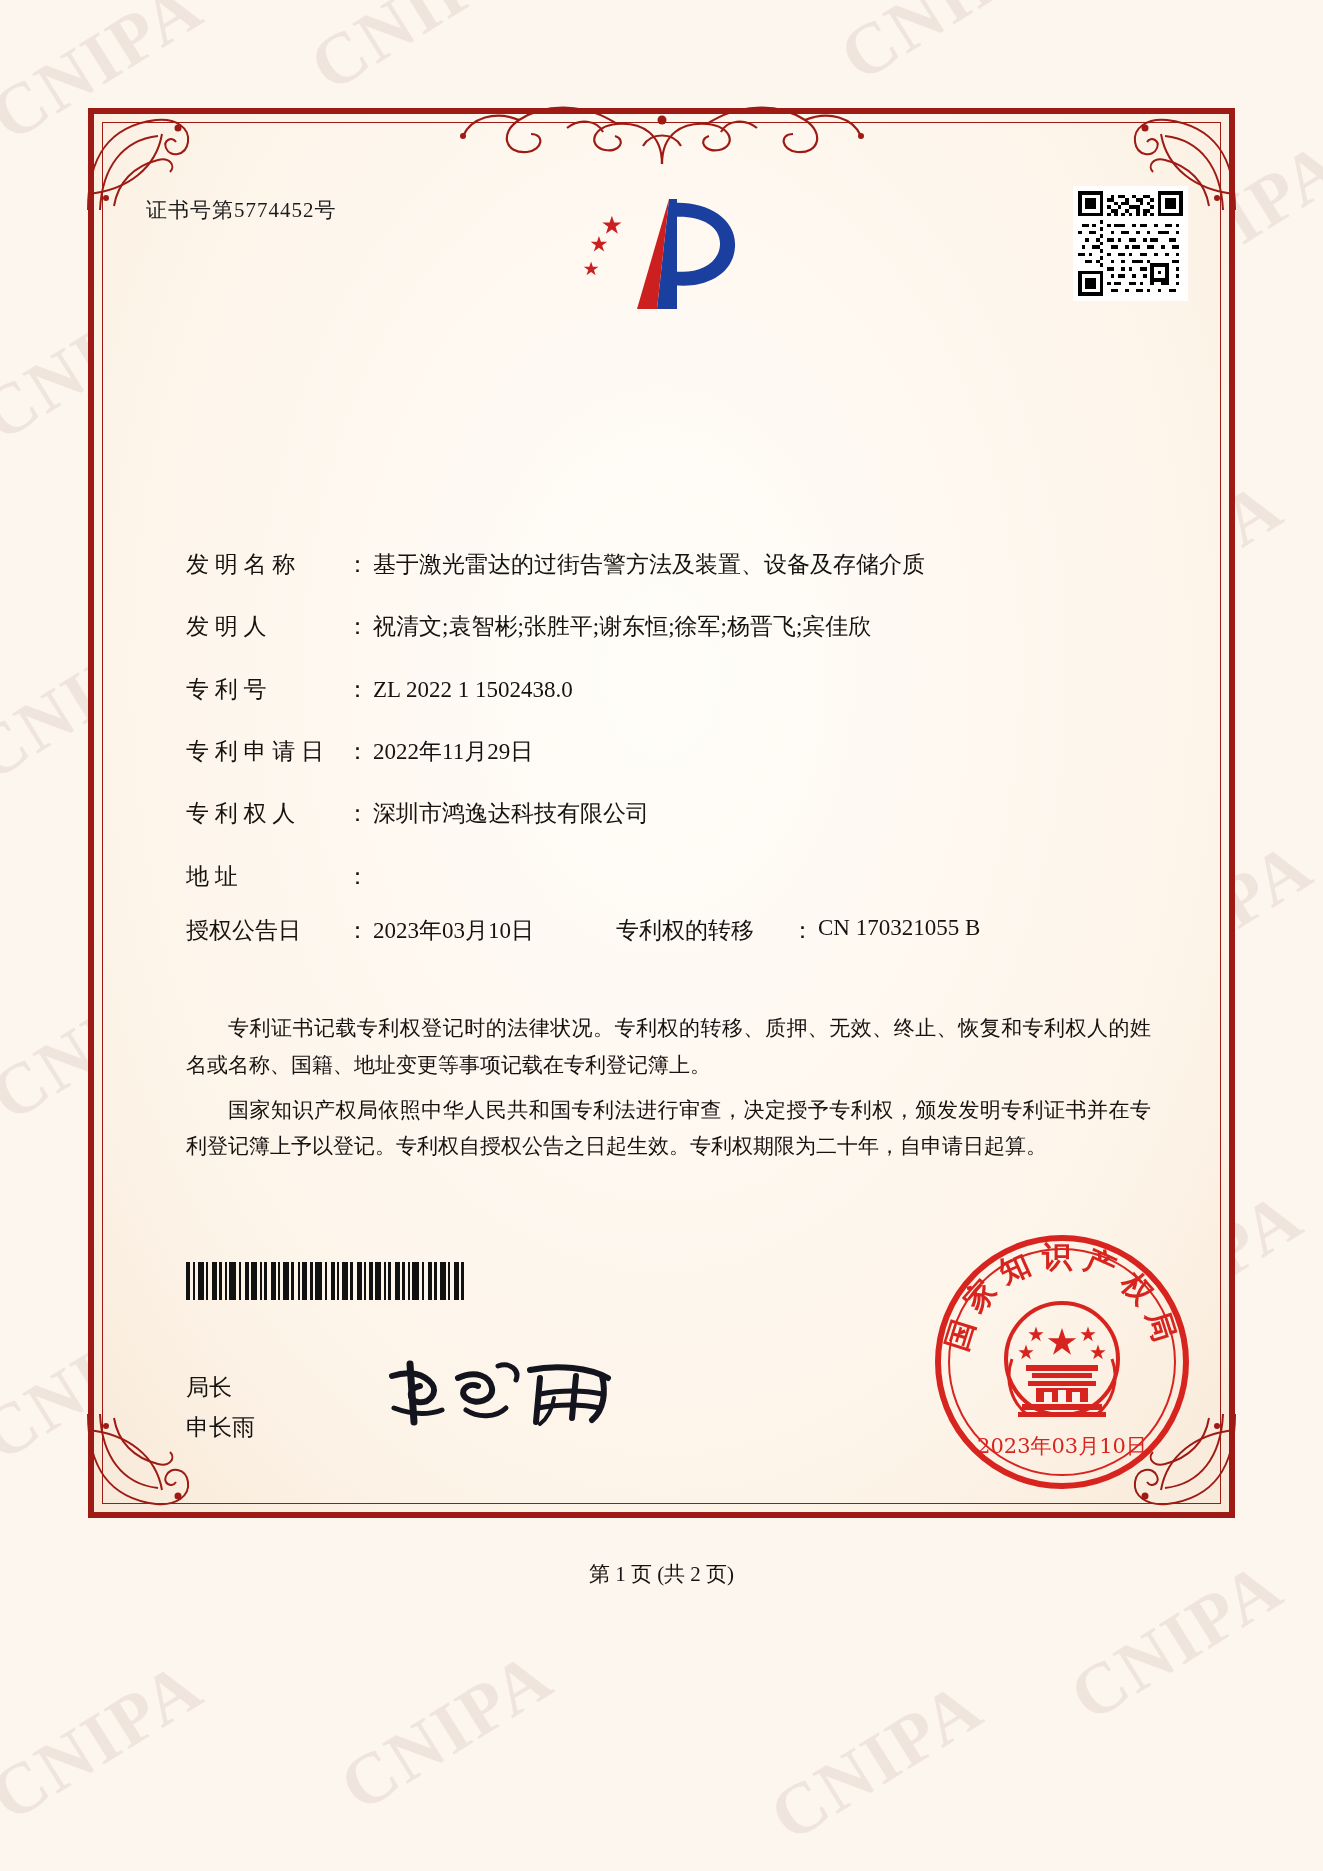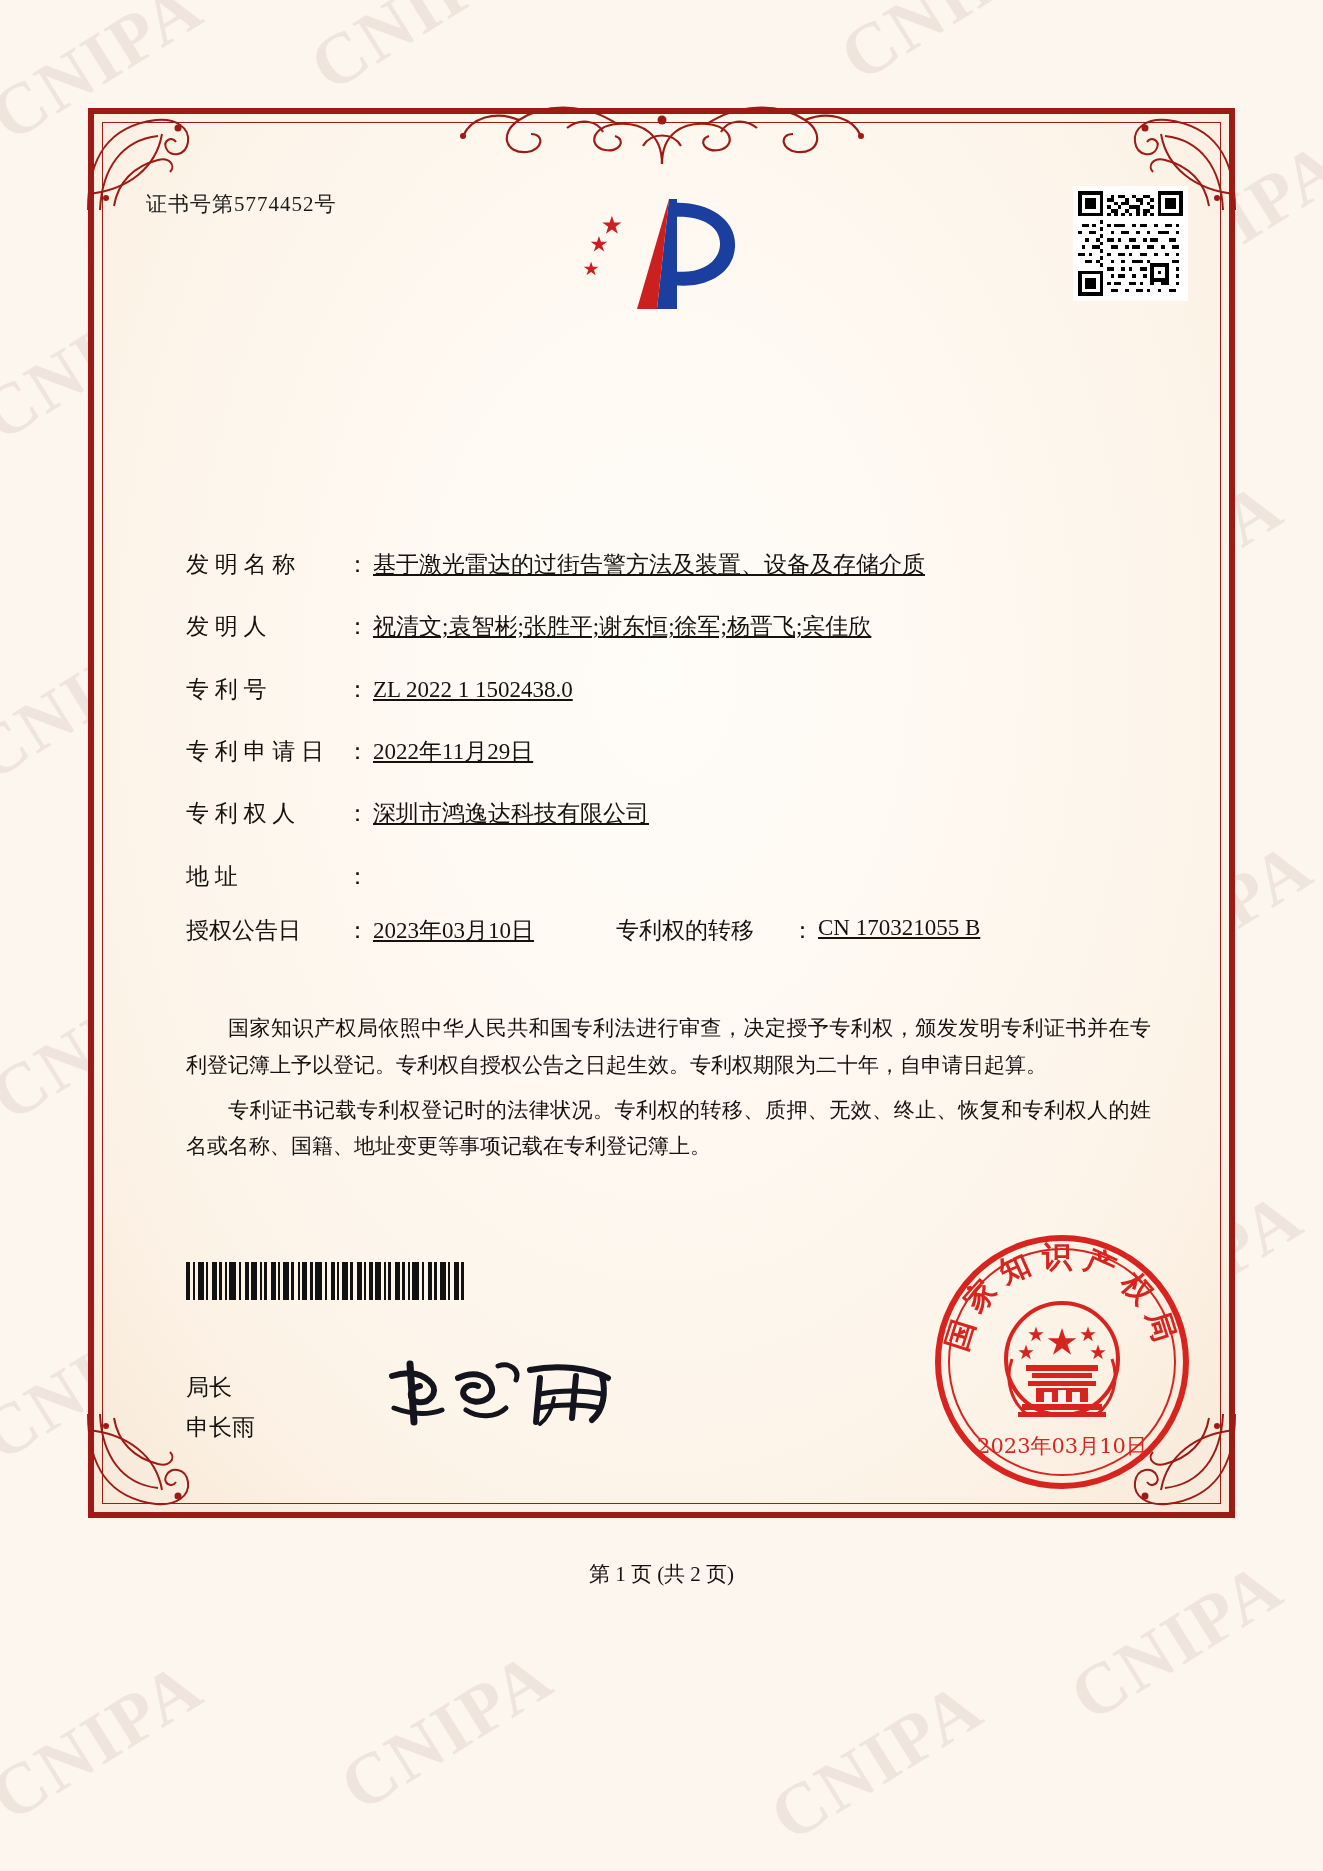--- a/index.html
+++ b/index.html
@@ -83,21 +83,21 @@
     width: 430px;
     height: 86px;
     z-index: 3;
   }
   .top-ornament svg { width: 100%; height: 100%; display: block; }
 
   
   .cert-no {
     position: absolute;
     left: 146px;
-    top: 190px;
+    top: 196px;
     font-size: 21px;
     letter-spacing: 1px;
     color: #1b1b1b;
   }
 
   .qr {
     position: absolute;
     right: 135px;
     top: 186px;
     width: 115px;
@@ -155,21 +155,20 @@
     justify-content: space-between;
     white-space: nowrap;
   }
   .field-colon {
     flex: 0 0 auto;
     padding-right: 4px;
   }
   .field-value {
     flex: 1;
     word-break: break-all;
-    text-decoration: underline;
   }
 
   .pub-row {
     display: flex;
     align-items: flex-start;
     font-size: 23px;
     margin-top: 2px;
     color: #16120f;
   }
   .pub-left { display: flex; width: 430px; flex: 0 0 430px; }
@@ -579,22 +578,22 @@
       </div>
       <div class="pub-right">
         <div class="field-label">专利权的转移</div>
         <div class="field-colon">：</div>
         <div class="field-value">CN 170321055 B</div>
       </div>
     </div>
   </div>
 
   <div class="paras">
+    <p>专利证书记载专利权登记时的法律状况。专利权的转移、质押、无效、终止、恢复和专利权人的姓名或名称、国籍、地址变更等事项记载在专利登记簿上。</p>
     <p>国家知识产权局依照中华人民共和国专利法进行审查，决定授予专利权，颁发发明专利证书并在专利登记簿上予以登记。专利权自授权公告之日起生效。专利权期限为二十年，自申请日起算。</p>
-    <p>专利证书记载专利权登记时的法律状况。专利权的转移、质押、无效、终止、恢复和专利权人的姓名或名称、国籍、地址变更等事项记载在专利登记簿上。</p>
   </div>
 
   <div class="barcode">
     <i style="width:4px"></i>
       <i style="width:3px;background:transparent"></i>
     <i style="width:2px"></i>
       <i style="width:3px;background:transparent"></i>
     <i style="width:6px"></i>
       <i style="width:2px;background:transparent"></i>
     <i style="width:2px"></i>

